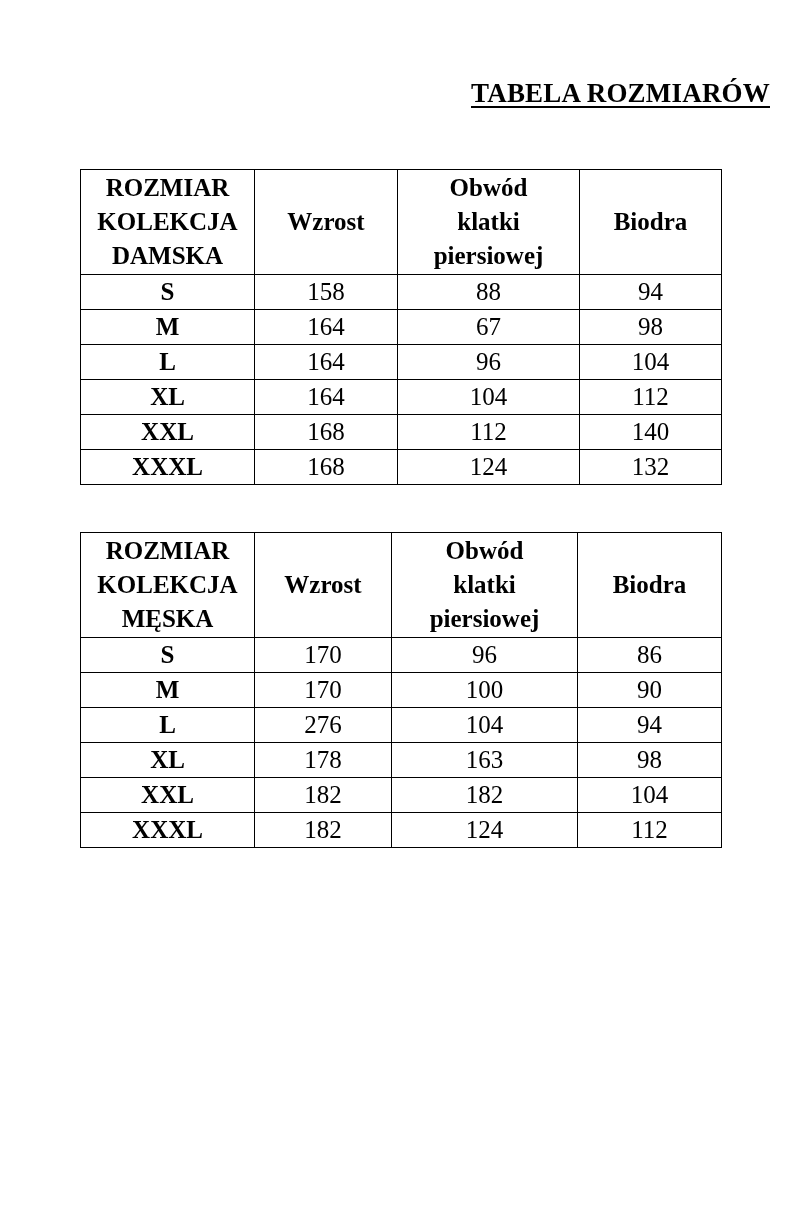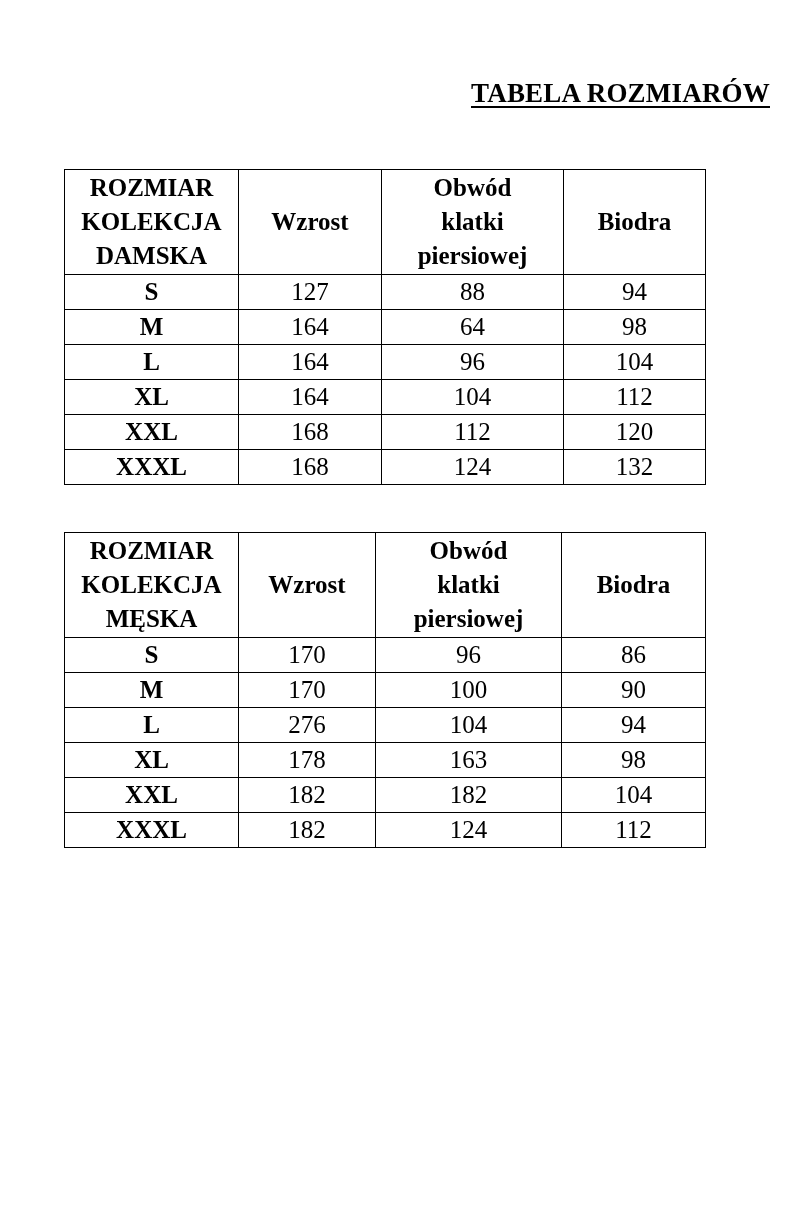--- a/index.html
+++ b/index.html
@@ -1,21 +1,21 @@
 <!DOCTYPE html>
 <html><head>
 <meta charset="utf-8">
 <style>
   html, body { margin: 0; padding: 0; background: #ffffff; }
   body { width: 802px; height: 1208px; position: relative; overflow: hidden;
          font-family: "Liberation Serif", "DejaVu Serif", serif; color: #000; }
   .title { position: absolute; left: 0; width: 770px; top: 78px; text-align: right;
            font-weight: bold; font-size: 27px; text-decoration: underline;
            text-decoration-thickness: 2px; text-underline-offset: 4px; letter-spacing: 0.2px; }
-  table.size { position: absolute; left: 64px; border-collapse: collapse; table-layout: fixed; border-radius: 23px; }
+  table.size { position: absolute; left: 80px; border-collapse: collapse; table-layout: fixed; border-radius: 23px; }
   table.size td, table.size th { border: 1.3px solid #000; text-align: center; vertical-align: middle; padding: 0; }
   table.size th { font-weight: bold; font-size: 25px; line-height: 34px; }
   table.size td { font-size: 25px; height: 34px; line-height: 34px; }
   table.size td.size-label { font-weight: bold; }
   #t1 { top: 169px; }
   #t2 { top: 532px; }
   .hdr-row th { height: 104px; }
 </style>
 </head>
 <body>
@@ -39,47 +39,47 @@
     <th>Wzrost</th>
     <th>
       <div>Obwód</div>
       <div>klatki</div>
       <div>piersiowej</div>
     </th>
     <th>Biodra</th>
   </tr>
   <tr>
     <td class="size-label">S</td>
-    <td>127</td>
+    <td>158</td>
     <td>88</td>
     <td>94</td>
   </tr>
   <tr>
     <td class="size-label">M</td>
     <td>164</td>
-    <td>64</td>
+    <td>67</td>
     <td>98</td>
   </tr>
   <tr>
     <td class="size-label">L</td>
     <td>164</td>
     <td>96</td>
     <td>104</td>
   </tr>
   <tr>
     <td class="size-label">XL</td>
     <td>164</td>
     <td>104</td>
     <td>112</td>
   </tr>
   <tr>
     <td class="size-label">XXL</td>
     <td>168</td>
     <td>112</td>
-    <td>120</td>
+    <td>140</td>
   </tr>
   <tr>
     <td class="size-label">XXXL</td>
     <td>168</td>
     <td>124</td>
     <td>132</td>
   </tr>
 </tbody>
   </table>
 

